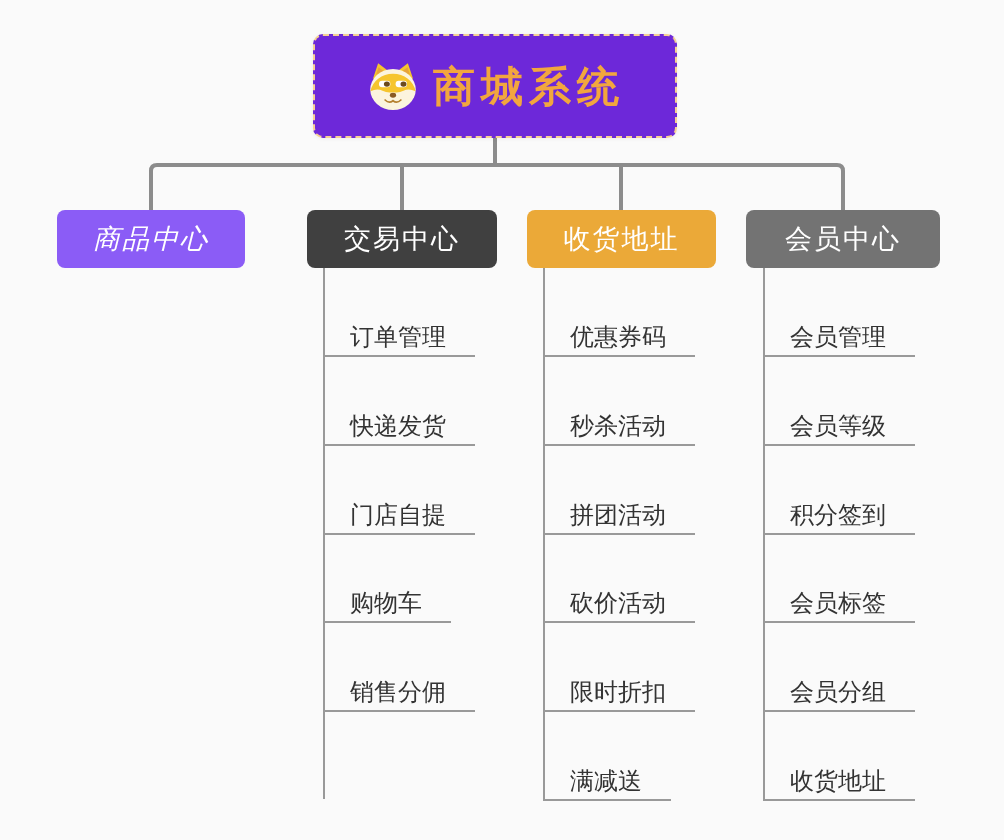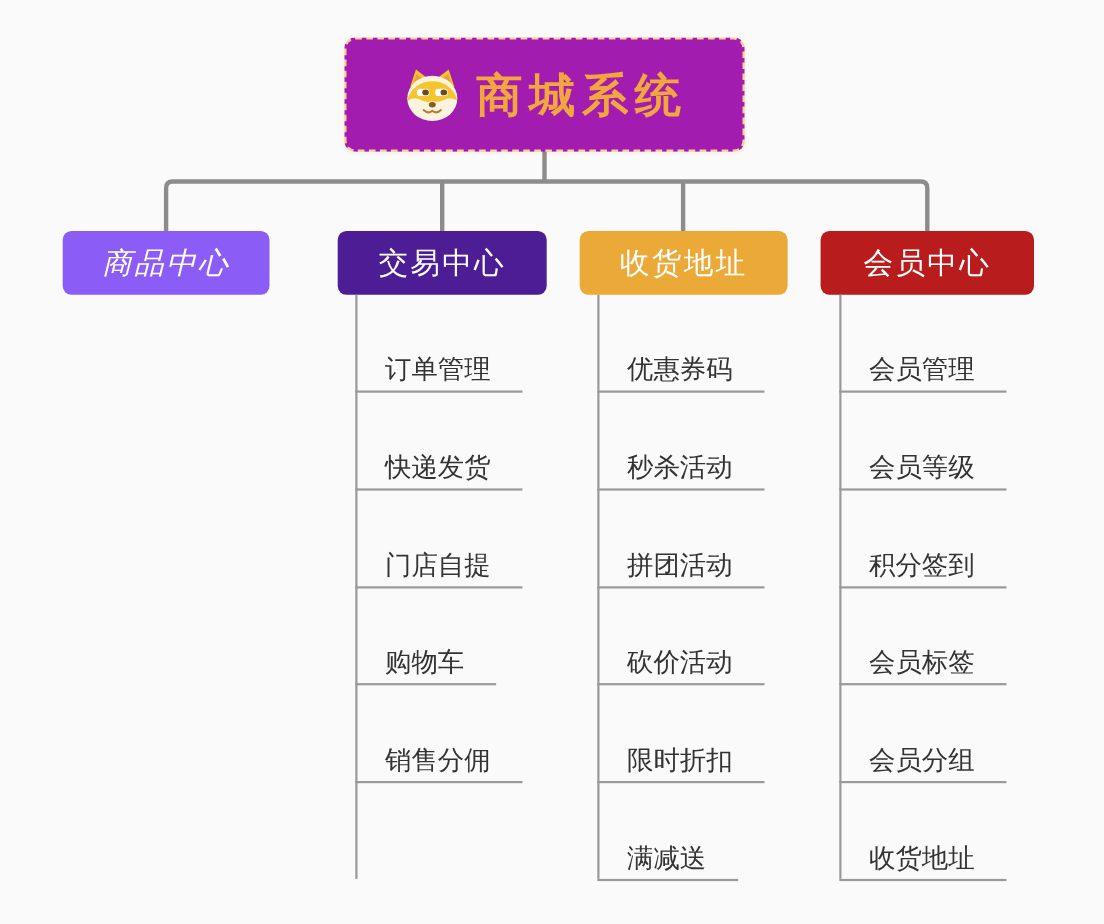--- a/index.html
+++ b/index.html
@@ -7,21 +7,21 @@
     width:1004px;height:840px;position:relative;
     background:#FAFAFA;overflow:hidden;
     font-family:"Liberation Sans","DejaVu Sans",sans-serif;
   }
   .stage{position:absolute;inset:0;}
   svg.connectors{position:absolute;left:0;top:0;pointer-events:none;}
 
   
   .root-node{
     position:absolute;left:313px;top:34px;width:364px;height:104px;
-    background:#a21caf;border:2px dashed #F6D193;border-radius:10px;
+    background:#6d28d9;border:2px dashed #F6D193;border-radius:10px;
     box-sizing:border-box;display:flex;align-items:center;justify-content:center;
     gap:12px;box-shadow:0 1px 4px rgba(0,0,0,0.05);cursor:pointer;
   }
   .root-title{
     font-size:42px;font-weight:bold;letter-spacing:6px;line-height:1;
     padding-top:2px;white-space:nowrap;
   }
 
   
   .branch-node{
@@ -90,21 +90,21 @@
         <path d="M23,44 Q27.5,48.5 32,44.8 Q36.5,48.5 41,44" fill="none" stroke="#B5802F" stroke-width="2" stroke-linecap="round"></path>
       </svg>
     </span>
     <span class="root-title" style="color: rgb(242, 166, 62);">商城系统</span>
   </div>
 
   <div class="branch-node branch-0" style="background-color: #8b5cf6; font-style: italic;">
     <span>商品中心</span>
   </div>
 
-  <div class="branch-node branch-1" style="background-color: #4c1d95;">
+  <div class="branch-node branch-1" style="background-color: #404040;">
     <span>交易中心</span>
   </div>
   <div class="col col-1">
     <div class="vline"></div>
     <div class="child-row">订单管理</div>
     <div class="child-row">快递发货</div>
     <div class="child-row">门店自提</div>
     <div class="child-row">购物车</div>
     <div class="child-row">销售分佣</div>
   </div>
@@ -115,21 +115,21 @@
   <div class="col col-2">
     <div class="vline"></div>
     <div class="child-row">优惠券码</div>
     <div class="child-row">秒杀活动</div>
     <div class="child-row">拼团活动</div>
     <div class="child-row">砍价活动</div>
     <div class="child-row">限时折扣</div>
     <div class="child-row">满减送</div>
   </div>
 
-  <div class="branch-node branch-3" style="background-color: #b91c1c;">
+  <div class="branch-node branch-3" style="background-color: #737373;">
     <span>会员中心</span>
   </div>
   <div class="col col-3">
     <div class="vline"></div>
     <div class="child-row">会员管理</div>
     <div class="child-row">会员等级</div>
     <div class="child-row">积分签到</div>
     <div class="child-row">会员标签</div>
     <div class="child-row">会员分组</div>
     <div class="child-row">收货地址</div>

